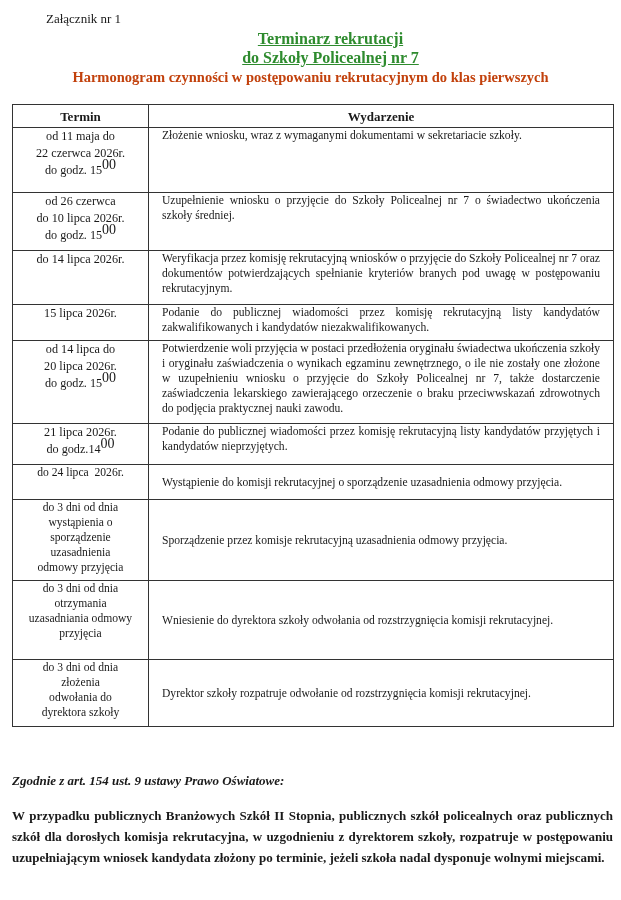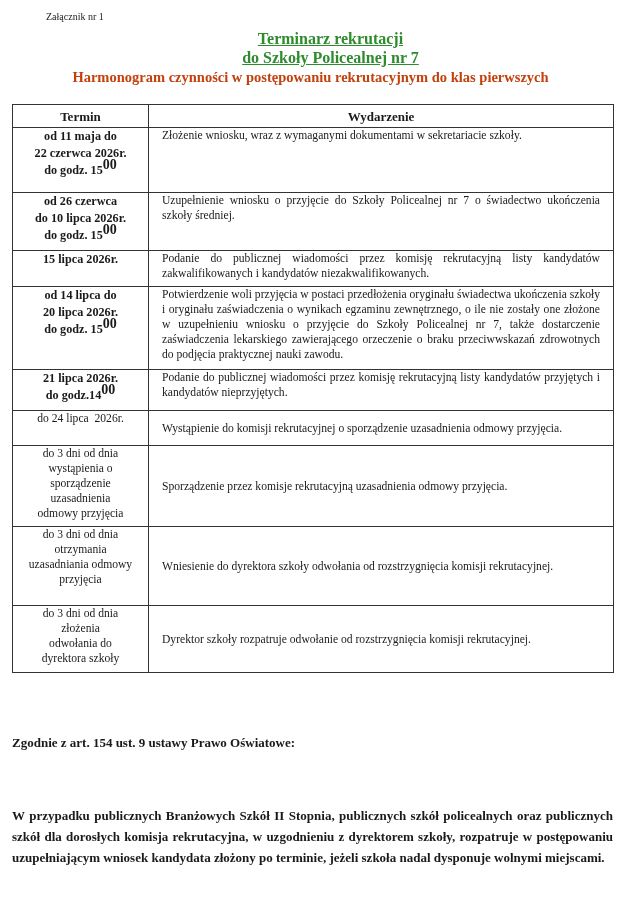--- a/index.html
+++ b/index.html
@@ -1,50 +1,50 @@
 <!DOCTYPE html>
 <html><head>
 <meta charset="utf-8">
 <style>
   html, body { margin: 0; padding: 0; background: #ffffff; }
   body {
     width: 621px; height: 900px; position: relative; overflow: hidden;
     font-family: "Liberation Serif", "DejaVu Serif", serif;
     color: #1a1a1a;
   }
-  .annex { position: absolute; left: 46px; top: 11px; font-size: 10px; }
+  .annex { position: absolute; left: 46px; top: 11px; font-size: 13px; }
   .title {
     position: absolute; left: 0; width: 621px; text-align: center;
     color: #2e8b2e; font-weight: bold; font-size: 16px; text-decoration: underline; padding-left: 20px;
   }
   .t1 { top: 30px; }
   .t2 { top: 49px; }
   .subtitle {
     position: absolute; top: 69px; left: 0; width: 621px; text-align: center;
     color: #c2410c; font-weight: bold; font-size: 14.5px;
   }
   table.sched {
     position: absolute; left: 12px; top: 104px; width: 602px;
     border-collapse: collapse; font-size: 11.6px; line-height: 15px;
   }
   table.sched td, table.sched th {
     border: 1px solid #333; padding: 0 13px; vertical-align: top;
   }
   table.sched th { font-weight: bold; font-size: 13px; height: 22px; vertical-align: middle; }
   td.term { width: 109px; text-align: center; vertical-align: middle; padding: 0 2px; }
-  td.term.bold { font-weight: bold; font-size: 12.2px; line-height: 17px; text-align: center; }
+  td.term.bold { font-weight: normal; font-size: 12.2px; line-height: 17px; text-align: center; }
   td.event { text-align: justify; }
   td.event.mid { vertical-align: middle; }
   sup { font-size: 14px; line-height: 0; }
   .r1 { height: 65px; } .r2 { height: 58px; } .r3 { height: 54px; }
   .r4 { height: 36px; } .r5 { height: 83px; } .r6 { height: 41px; }
   .r7 { height: 35px; } .r8 { height: 81px; } .r9 { height: 79px; }
   .r10 { height: 67px; }
   .legal-head {
-    position: absolute; left: 12px; top: 735px; font-weight: bold; font-size: 13px;
+    position: absolute; left: 12px; top: 773px; font-weight: bold; font-size: 13px; font-style: italic;
   }
   .legal-body {
     position: absolute; left: 12px; top: 805px; width: 601px;
     font-weight: bold; font-size: 13px; line-height: 21px; text-align: justify;
   }
 </style>
 </head>
 <body>
 
 <div class="annex">Załącznik nr 1</div>
@@ -68,20 +68,26 @@
       </td>
       <td class="event">Złożenie wniosku, wraz z wymaganymi dokumentami w sekretariacie szkoły.</td>
     </tr>
     <tr class="r2">
       <td class="term bold">
         <span>od 26 czerwca</span><br>
         <span>do 10 lipca 2026r.</span><br>
         <span>do godz. 15</span><sup>00</sup>
       </td>
       <td class="event">Uzupełnienie wniosku o przyjęcie do Szkoły Policealnej nr 7 o świadectwo ukończenia szkoły średniej.</td>
+    </tr>
+    <tr class="r3">
+      <td class="term bold">
+        <span>do 14 lipca 2026r.</span>
+      </td>
+      <td class="event">Weryfikacja przez komisję rekrutacyjną wniosków o przyjęcie do Szkoły Policealnej nr 7 oraz dokumentów potwierdzających spełnianie kryteriów branych pod uwagę w postępowaniu rekrutacyjnym.</td>
     </tr>
     <tr class="r4">
       <td class="term bold">
         <span>15 lipca 2026r.</span>
       </td>
       <td class="event">Podanie do publicznej wiadomości przez komisję rekrutacyjną listy kandydatów zakwalifikowanych i kandydatów niezakwalifikowanych.</td>
     </tr>
     <tr class="r5">
       <td class="term bold">
         <span>od 14 lipca do</span><br>

